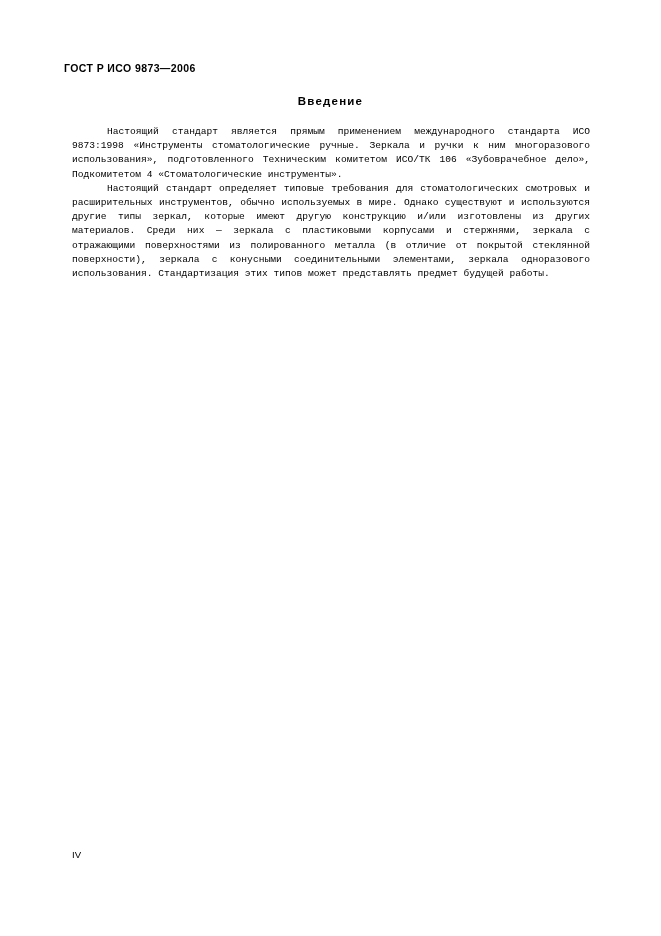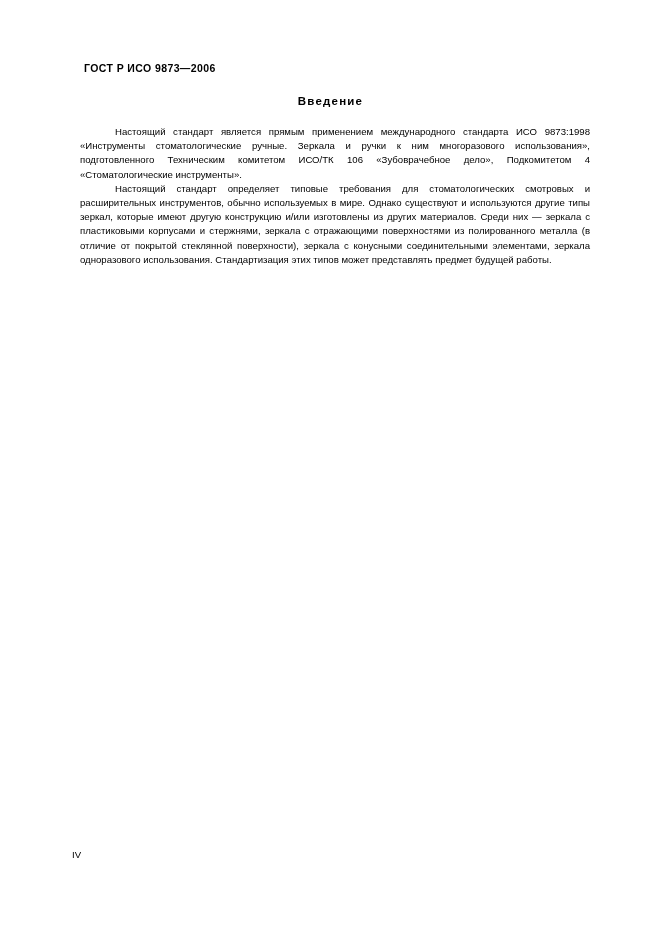--- a/index.html
+++ b/index.html
@@ -18,21 +18,21 @@
   .page {
     position: absolute;
     top: 0;
     left: 0;
     width: 661px;
     height: 936px;
     background: #ffffff;
   }
   .header-code {
     position: absolute;
-    left: 84px;
+    left: 64px;
     top: 62px;
     font-size: 10.5px;
     font-weight: bold;
     letter-spacing: 0.4px;
     white-space: nowrap;
   }
   .doc-title {
     position: absolute;
     left: 0;
     right: 0;
@@ -46,22 +46,23 @@
     position: absolute;
     left: 72px;
     top: 125px;
     width: 518px;
     font-size: 9.6px;
     line-height: 14.2px;
     text-align: justify;
     text-justify: inter-word;
   }
   .body-text p {
-    margin: 0 0 0 8px;
+    margin: 0 0 0 0;
     text-indent: 35px;
+    font-family: Liberation Mono, monospace;
   }
   .footer-page {
     position: absolute;
     left: 72px;
     top: 849px;
     font-size: 9.6px;
     text-align: right;
   }
 </style>
 </head>

